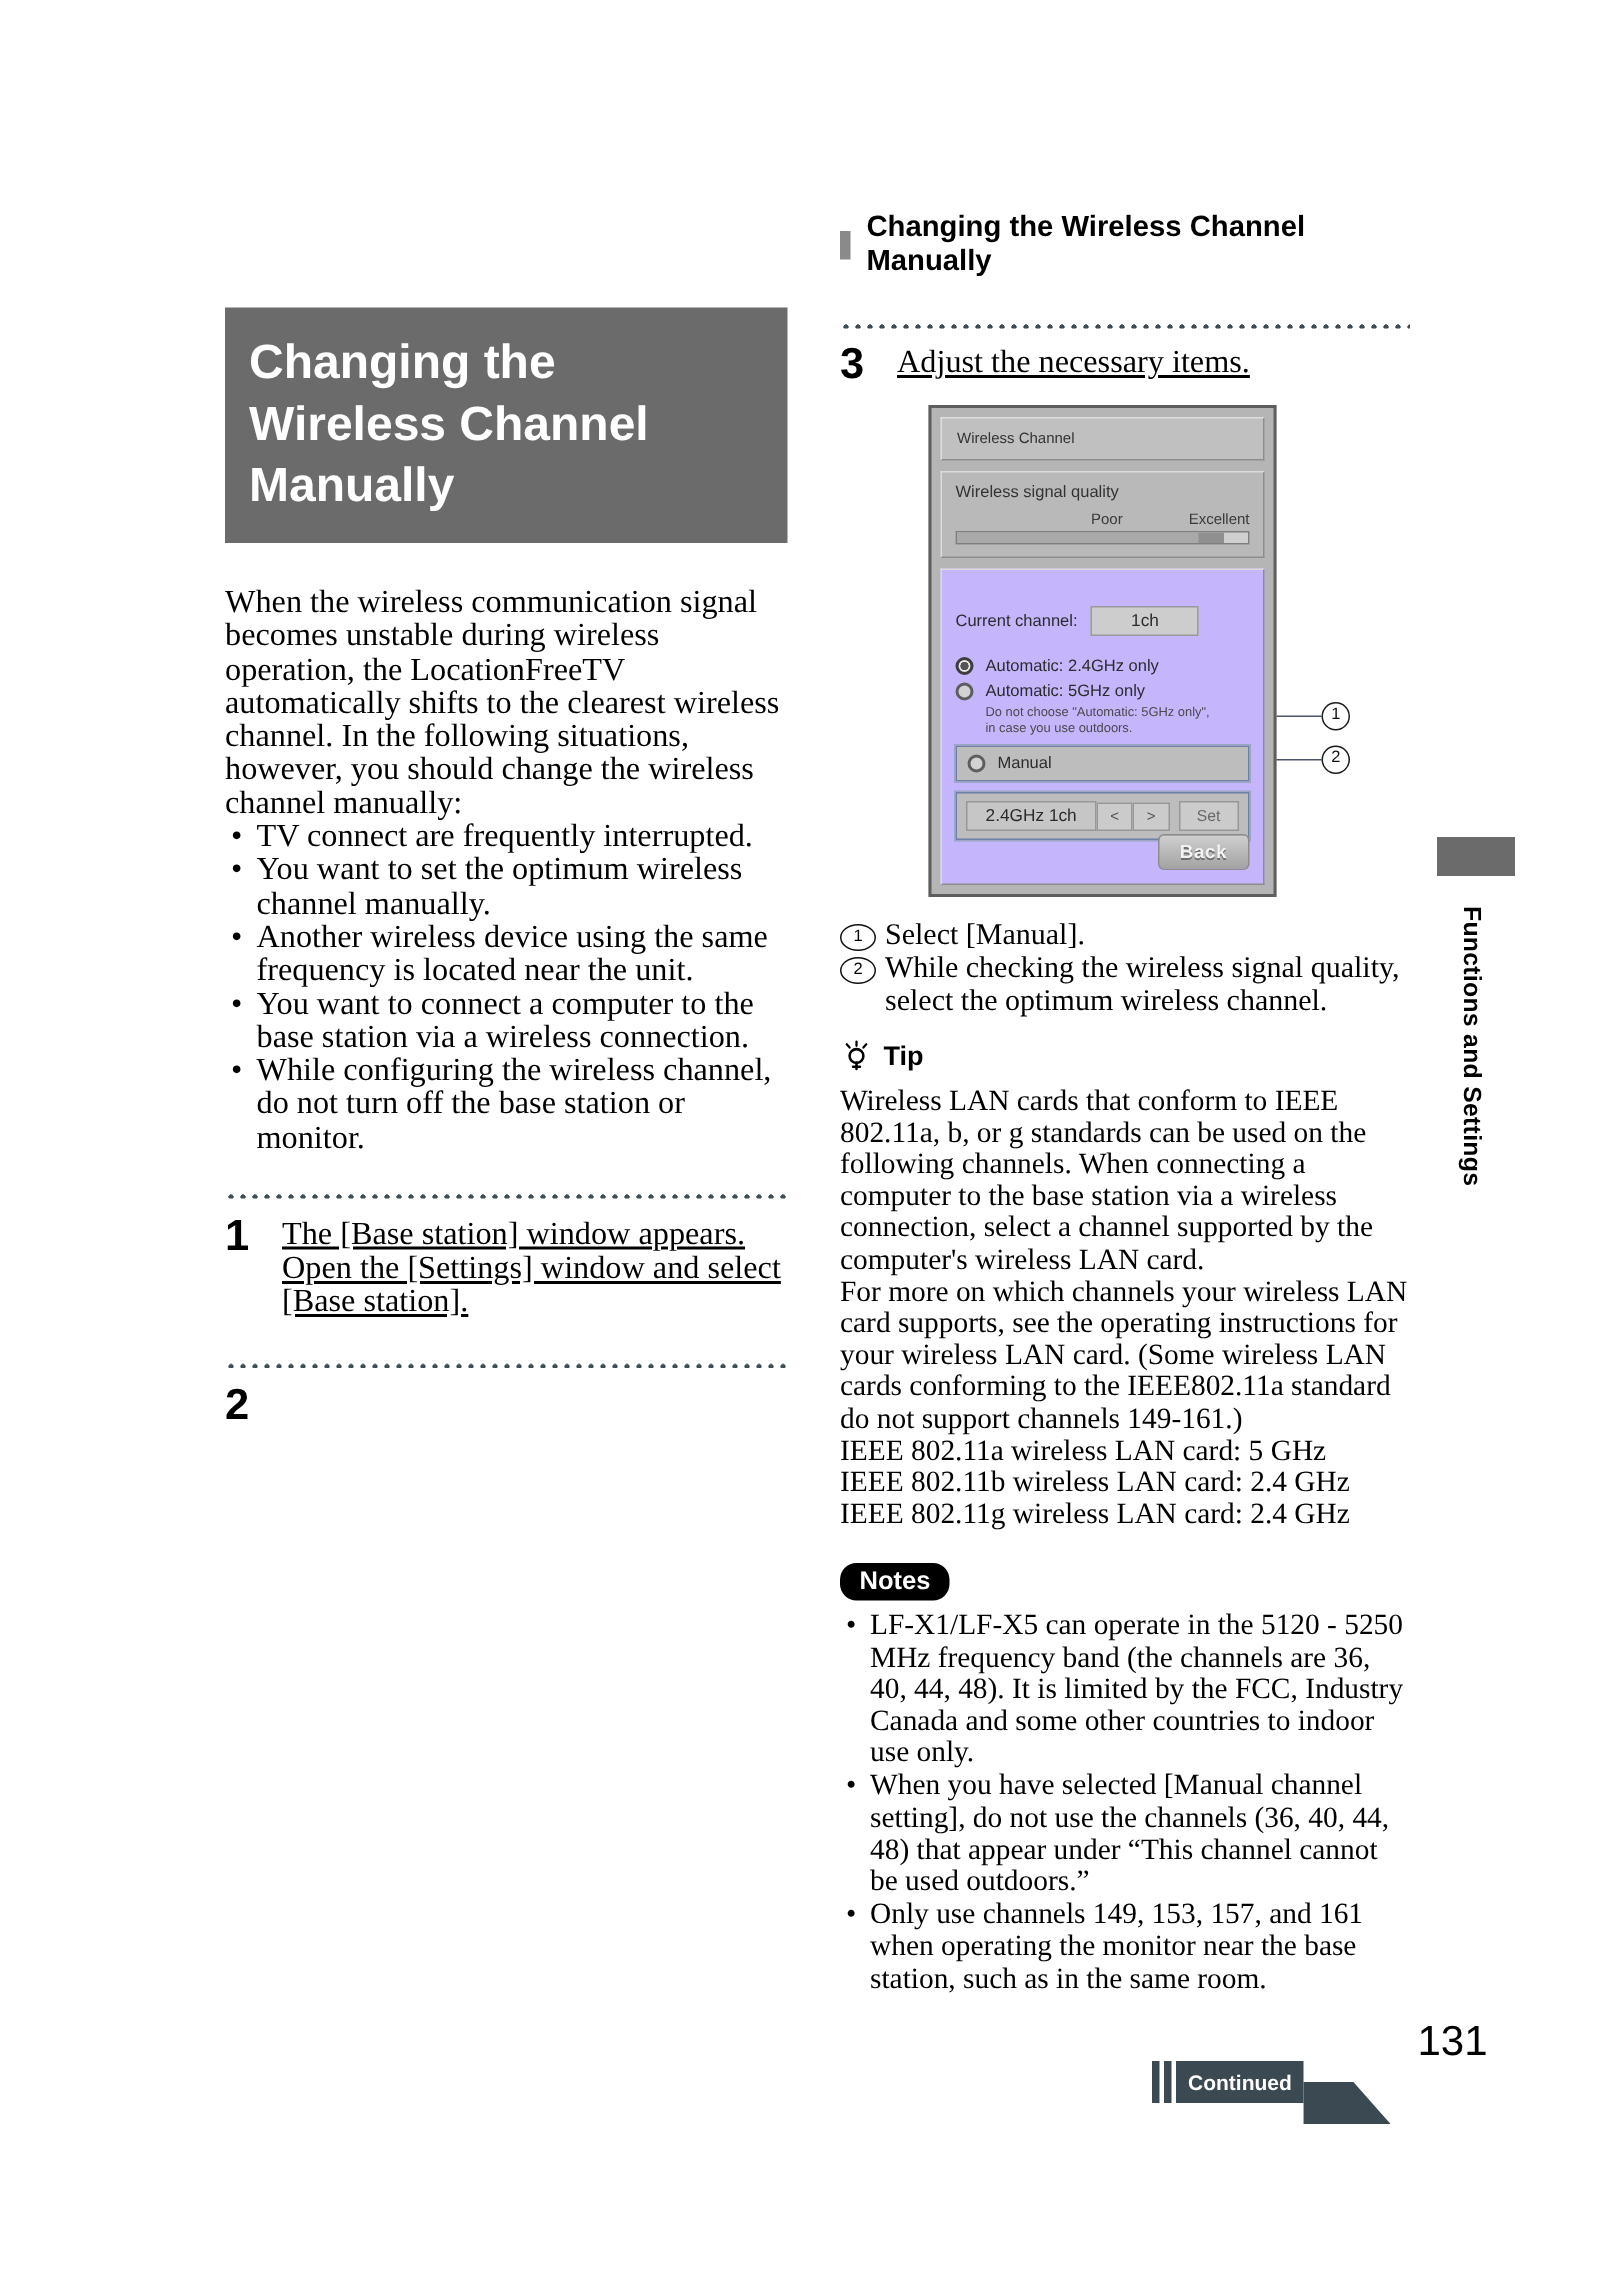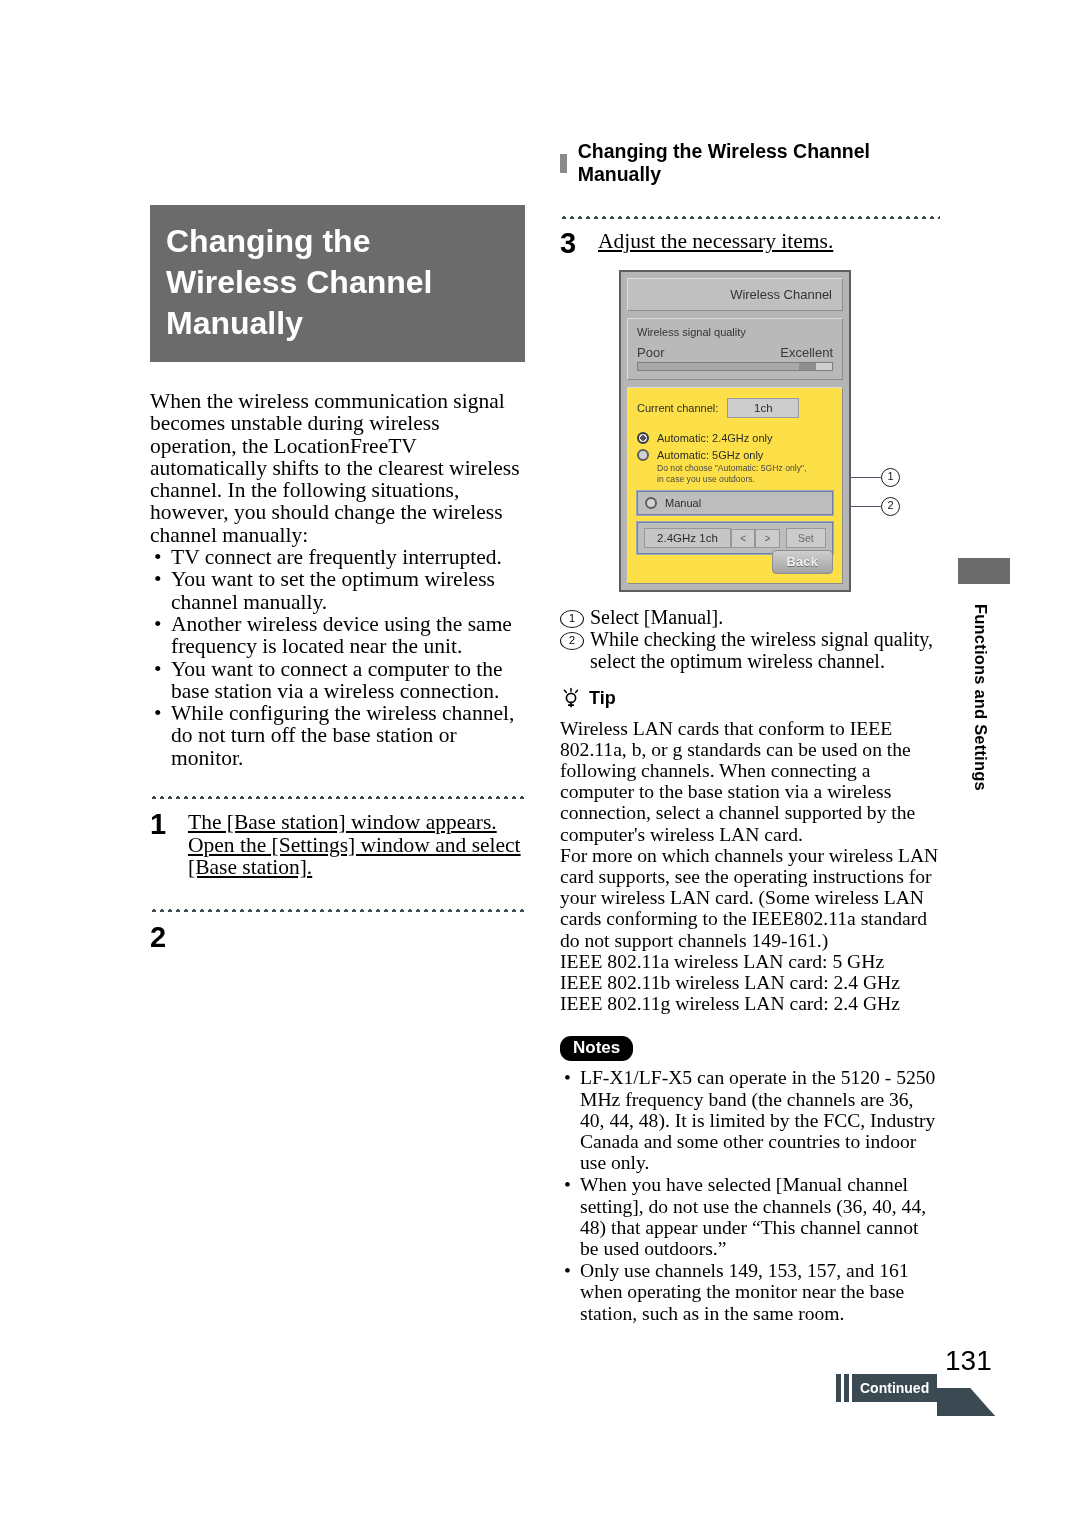--- a/index.html
+++ b/index.html
@@ -132,44 +132,44 @@
     width: 232px;
     font-family: "Liberation Sans", sans-serif;
     color: #2c2c2c;
   }
   .sc-titlebar {
     background: #c0c0c0;
     border: 1px solid #8d8d8d;
     border-top-color: #dedede;
     border-left-color: #dedede;
     padding: 8px 10px;
-    font-size: 13px;
+    font-size: 10px;
     color: #333;
     margin-bottom: 7px;
-    text-align: right;
   }
   .sc-panel {
     background: #b9b9b9;
     border: 1px solid #8d8d8d;
     border-top-color: #dcdcdc;
     border-left-color: #dcdcdc;
     padding: 7px 9px 8px 9px;
     margin-bottom: 7px;
   }
   .sc-panel-label {
     font-size: 11px;
     margin-bottom: 7px;
     color: #333;
   }
   .sc-scale {
     display: flex;
-    justify-content: space-between;
-    font-size: 13px;
+    justify-content: flex-end;
+    font-size: 10px;
     color: #3a3a3a;
     margin-bottom: 2px;
+    gap: 44px;
   }
   .sc-bar {
     height: 7px;
     background: #cfcfcf;
     border: 1px solid #7e7e7e;
     position: relative;
     overflow: hidden;
   }
   .sc-bar-fill {
     position: absolute;
@@ -178,25 +178,25 @@
     background: #a9a9a9;
   }
   .sc-bar-tip {
     position: absolute;
     top: 0; bottom: 0;
     left: 83%;
     width: 9%;
     background: #8f8f8f;
   }
   .sc-body {
-    background: #fde047;
+    background: #c4b5fd;
     border: 1px solid #8d8d8d;
     border-top-color: #dcdcdc;
     border-left-color: #dcdcdc;
-    padding: 10px 9px 9px 9px;
+    padding: 24px 9px 9px 9px;
     min-height: 176px;
     position: relative;
   }
   .sc-row-channel {
     display: flex;
     align-items: center;
     font-size: 11px;
     margin-bottom: 14px;
   }
   .sc-chip {
@@ -425,21 +425,21 @@
   .page-num {
     position: absolute;
     left: 945px;
     top: 1345px;
     font-family: "Liberation Sans", sans-serif;
     font-size: 28px;
     font-weight: normal;
   }
   .continued {
     position: absolute;
-    left: 836px;
+    left: 768px;
     top: 1374px;
     height: 28px;
     display: flex;
     align-items: stretch;
   }
   .cont-bars {
     display: flex;
     gap: 3px;
     align-items: stretch;
     margin-right: 3px;

